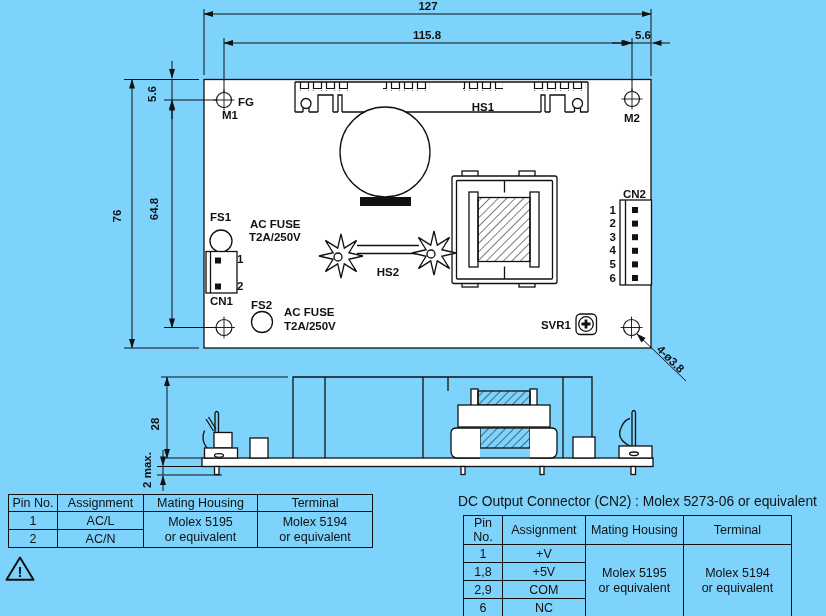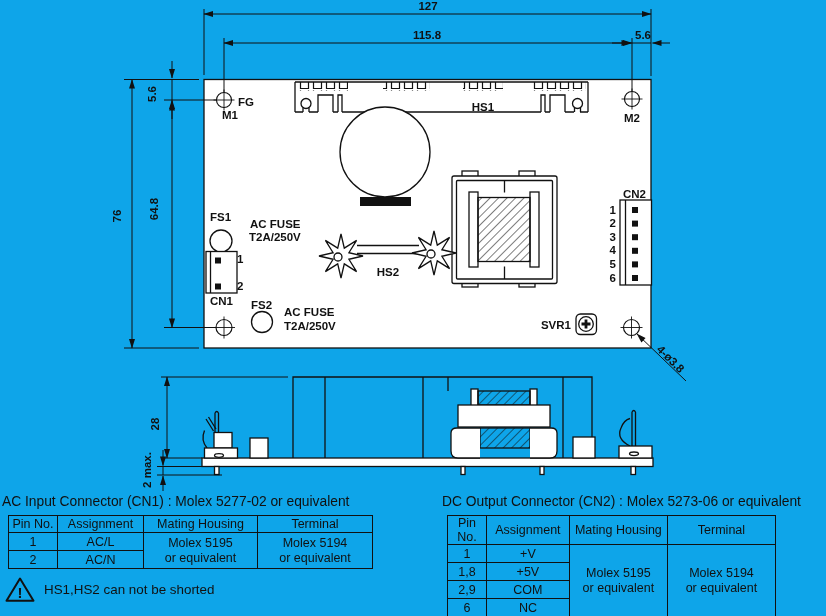--- a/index.html
+++ b/index.html
@@ -1,16 +1,16 @@
 <!DOCTYPE html>
 <html><head>
 <meta charset="utf-8">
 <style>
   html,body{margin:0;padding:0;background:#fff;}
-  .screen{position:relative;width:826px;height:616px;background:#0ea5e9;overflow:hidden;
+  .screen{position:relative;width:826px;height:616px;background:#7dd3fc;overflow:hidden;
           font-family:"Liberation Sans",sans-serif;color:#111;}
   .drawing-svg{position:absolute;left:0;top:0;}
   svg text{font-family:"Liberation Sans",sans-serif;}
   .tbl-block{position:absolute;}
   .tbl-title{font-size:13.8px;font-weight:400;white-space:nowrap;margin:0 0 6px 0;color:#111;}
   table.spec{border-collapse:collapse;table-layout:fixed;margin-left:6px;}
   table.spec th,table.spec td{border:1.5px solid #111;text-align:center;vertical-align:middle;
     font-size:12.5px;font-weight:400;padding:0 2px;color:#111;}
   table.spec th{height:16px;}
   table.spec td{height:17px;}
@@ -227,21 +227,20 @@
       <text x="616" y="240.5" text-anchor="end">3</text>
       <text x="616" y="254" text-anchor="end">4</text>
       <text x="616" y="268" text-anchor="end">5</text>
       <text x="616" y="281.5" text-anchor="end">6</text>
       <text x="571" y="329" text-anchor="end">SVR1</text>
     </g>
   </g>
 </svg>
 
 <div class="tbl-block" style="left:2px;top:494px;width:380px;">
-  <div class="tbl-title">AC Input Connector (CN1) : Molex 5277-02 or equivalent</div>
   <table class="spec">
     <colgroup>
           <col style="width:49px">
           <col style="width:86px">
           <col style="width:114px">
           <col style="width:115px">
         </colgroup>
     <tbody>
           <tr>
       <th>Pin No.</th>
@@ -261,25 +260,24 @@
       <td>2</td>
       <td>AC/N</td>
     </tr>
   </tbody>
       </table>
   <div class="warning">
     <svg width="30" height="27" viewBox="0 0 30 27">
       <path d="M15,2.5 L28.5,24.7 H1.5 Z" fill="none" stroke="#111" stroke-width="2" stroke-linejoin="round"></path>
       <text x="15" y="21.5" text-anchor="middle" font-size="15" font-weight="700" fill="#111">!</text>
     </svg>
-    <span>HS1,HS2 can not be shorted</span>
   </div>
 </div>
 
-<div class="tbl-block" style="left:447px;top:494px;width:329px;">
+<div class="tbl-block" style="left:463px;top:494px;width:329px;">
   <div class="tbl-title" style="margin-left:-5px;">DC Output Connector (CN2) : Molex 5273-06 or equivalent</div>
   <table class="spec" style="margin-left:0;">
     <colgroup>
           <col style="width:45px">
           <col style="width:88px">
           <col style="width:113px">
           <col style="width:127px">
         </colgroup>
     <tbody>
           <tr>

